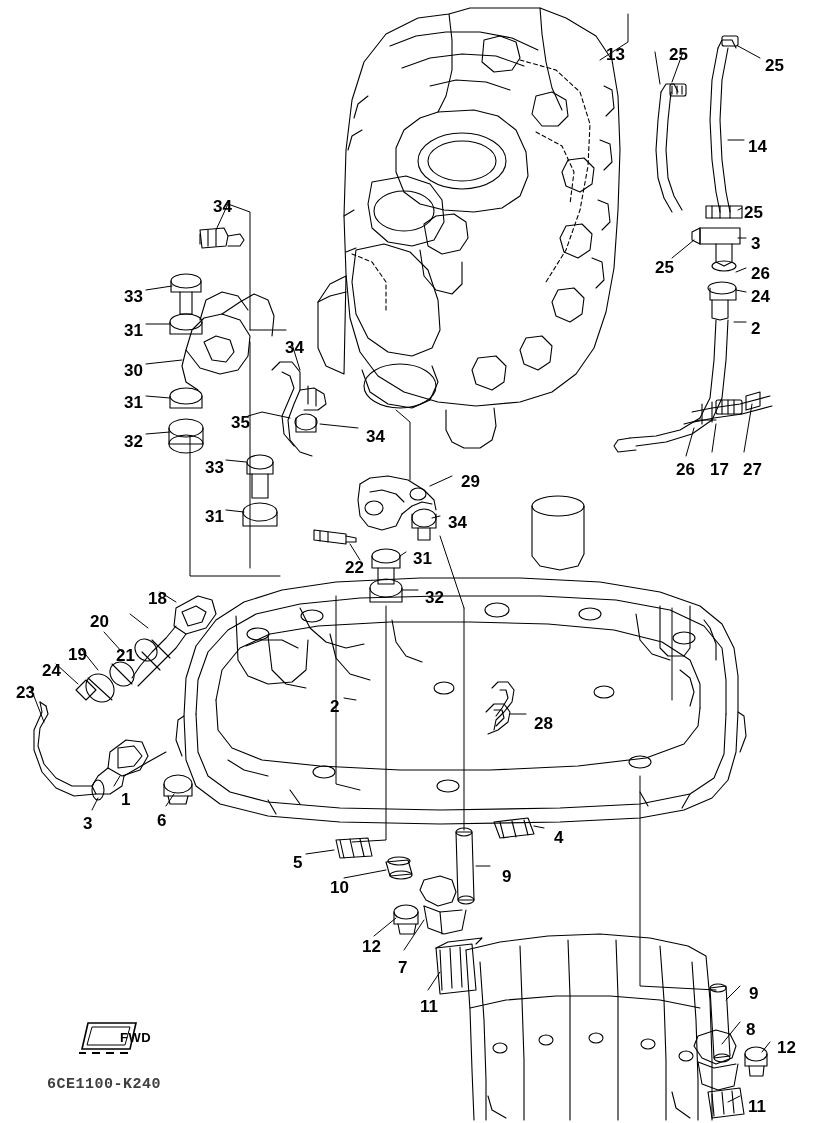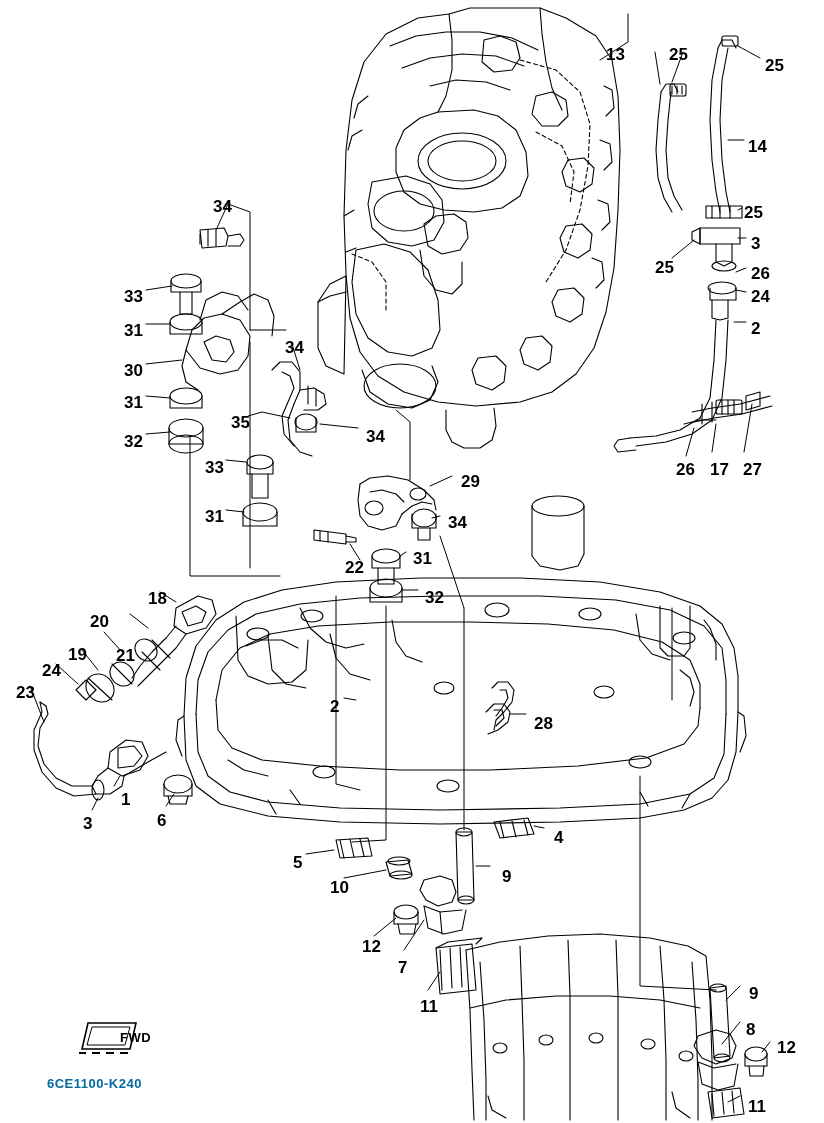--- a/index.html
+++ b/index.html
@@ -28,25 +28,25 @@
     font-size: 17px;
     font-weight: bold;
     color: #000000;
     white-space: nowrap;
     line-height: 1;
   }
   #part-code {
     position: absolute;
     left: 47px;
     top: 1076px;
-    font-family: Liberation Sans, sans-serif;
-    font-size: 13px;
+    font-family: Liberation Mono, monospace;
+    font-size: 15px;
     font-weight: bold;
     letter-spacing: 0.5px;
-    color: #0369a1;
+    color: #404040;
   }
   #fwd-badge {
     position: absolute;
     left: 78px;
     top: 1019px;
     width: 62px;
     height: 38px;
   }
   #fwd-badge .fwd-text {
     position: absolute;

